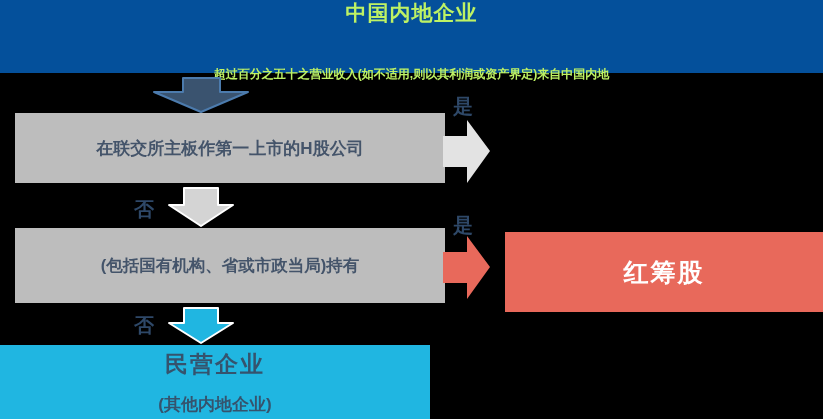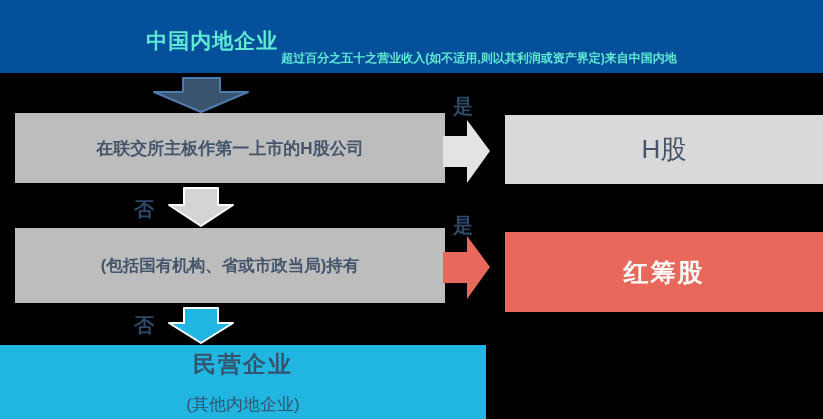--- a/index.html
+++ b/index.html
@@ -6,22 +6,22 @@
   *{box-sizing:border-box;}
   body{font-family:"Liberation Sans","DejaVu Sans",sans-serif;}
   .canvas{
     position:relative;width:823px;height:419px;overflow:hidden;
     background:var(--canvas-bg,#000);
   }
   .abs{position:absolute;}
   .header{
     left:0;top:0;width:823px;height:73px;
     background:var(--header-bg,#04509B);
-    display:flex;align-items:center;justify-content:center;
-    color:#5eead4;text-align:center;gap:3px;padding-top:8px;
+    display:flex;flex-direction:column;align-items:center;justify-content:center;
+    color:#bef264;text-align:center;gap:3px;padding-top:8px;
   }
   .header .title{font-size:21px;font-weight:700;letter-spacing:1px;}
   .header .subtitle{font-size:12px;font-weight:700;margin-top:36px;}
   .qbox{
     left:0;width:430px;background:var(--row-box-bg,#BDBDBD);
     display:flex;flex-direction:column;align-items:center;justify-content:center;
     color:var(--box-text,#44546A);text-align:center;
     font-weight:600;
     margin-left:15px;
   }
@@ -29,27 +29,27 @@
   .qbox2{top:228px;height:75px;font-size:16.5px;line-height:1.4;}
   .rbox{
     left:505px;width:318px;
     display:flex;align-items:center;justify-content:center;text-align:center;
   }
   .rbox-h{top:115px;height:69px;background:var(--result-gray-bg,#D9D9D9);
     color:var(--box-text,#44546A);font-size:26px;font-weight:400;}
   .rbox-red{top:232px;height:80px;background:var(--result-red-bg,#E8695B);
     color:#fff;font-size:25px;font-weight:600;letter-spacing:2px;}
   .finalbox{
-    left:0;top:345px;width:486px;height:74px;
+    left:0;top:345px;width:430px;height:74px;
     background:var(--cyan-bg,#20B6E1);
     display:flex;flex-direction:column;align-items:center;justify-content:center;
     color:var(--final-text,#35536D);text-align:center;
   }
   .finalbox .main{font-size:23px;font-weight:700;letter-spacing:2px;}
-  .finalbox .sub{font-size:17px;font-weight:400;margin-top:13px;}
+  .finalbox .sub{font-size:17px;font-weight:700;margin-top:13px;}
   .lbl{
     width:36px;text-align:center;
     color:var(--label-color,#2E4868);
     font-size:20px;font-weight:700;
   }
   svg{display:block;}
 </style>
 </head>
 <body>
 
@@ -69,23 +69,20 @@
   </div>
 
   <div class="abs lbl" style="left:445px;top:93px;">
     <span>是</span>
   </div>
 
   <svg class="abs" style="left:443px;top:120px;" width="48" height="64" viewBox="0 0 48 64">
     <polygon points="0,16 24,16 24,0 47,31 24,63 24,47 0,47" fill="#E3E3E3"></polygon>
   </svg>
 
-  <div class="abs rbox rbox-h">
-    <span>H股</span>
-  </div>
 
   <div class="abs lbl" style="left:126px;top:196px;">
     <span>否</span>
   </div>
 
   <svg class="abs" style="left:167px;top:187px;" width="68" height="41" viewBox="0 0 68 41">
     <polygon points="17,1 51,1 51,18 66,18 34,39 2,18 17,18" fill="#D4D4D4" stroke="#FFFFFF" stroke-width="2" stroke-linejoin="round"></polygon>
   </svg>
 
   <div class="abs qbox qbox2">

